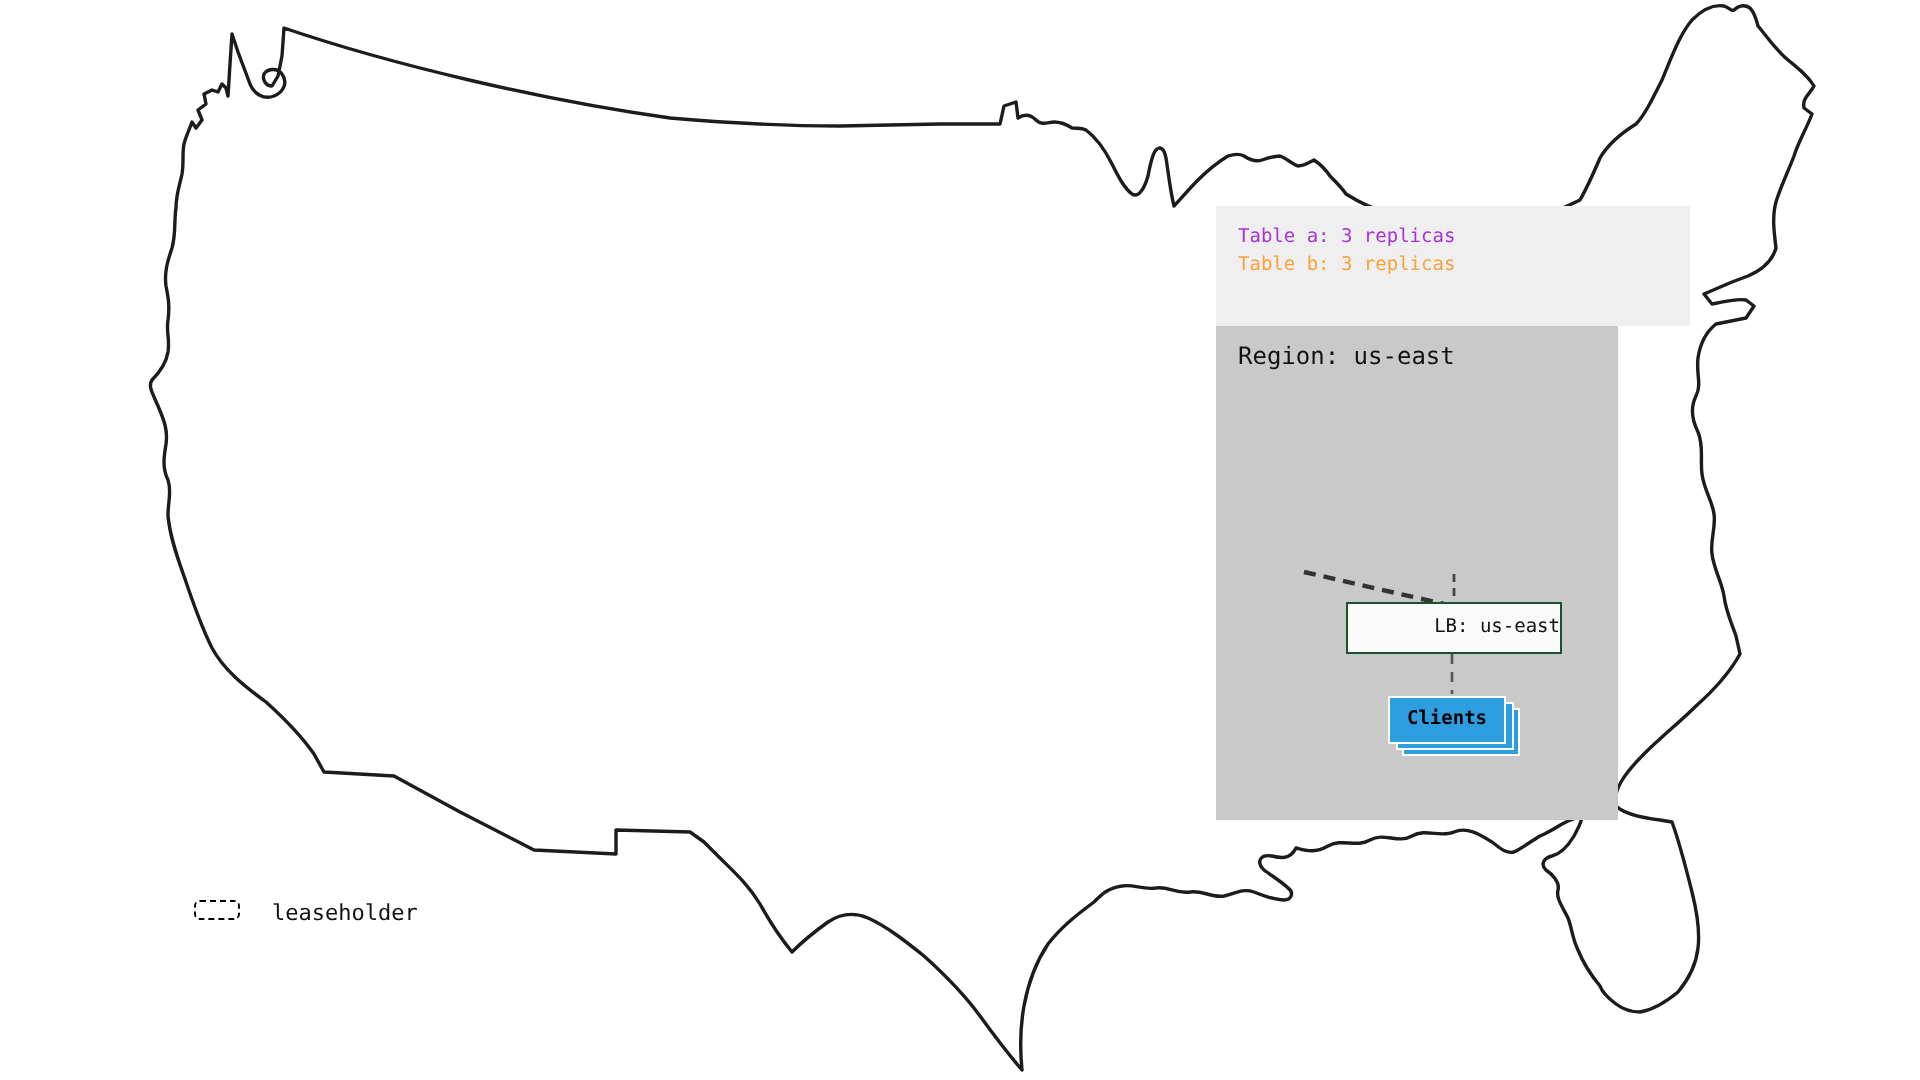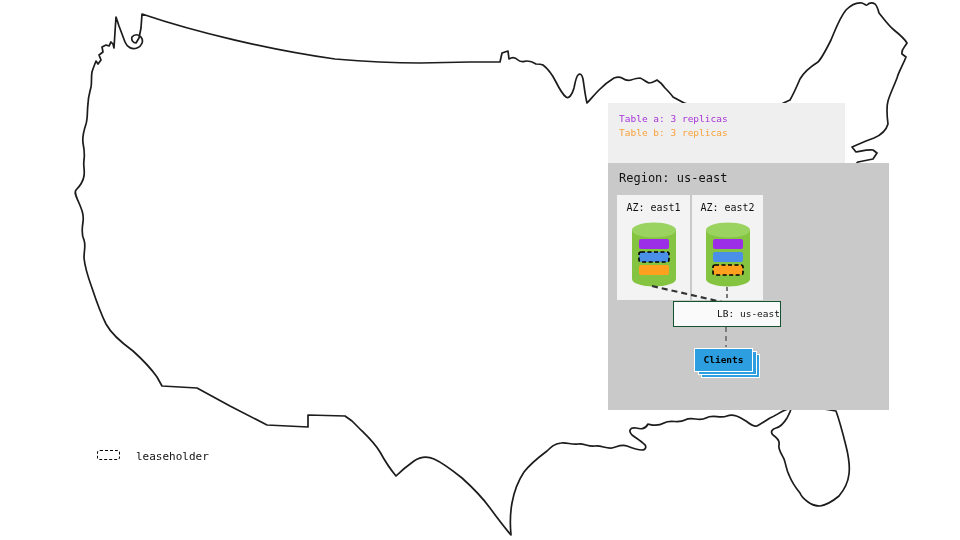--- a/index.html
+++ b/index.html
@@ -5,21 +5,21 @@
   * { margin:0; padding:0; box-sizing:border-box; }
   html,body { width:960px; height:540px; background:#fff; overflow:hidden; position:relative;
     font-family:"DejaVu Sans Mono", monospace; }
   #map { position:absolute; left:0; top:0; }
   .box { position:absolute; }
   #legend-box { left:608px; top:103px; width:237px; height:60px; background:#efefef; padding:9px 14px 0 11px; }
   #legend-box .row { font-size:9.5px; line-height:14px; white-space:pre; }
   .t-purple { color:#a833d9; }
   .t-blue   { color:#5b8def; }
   .t-orange { color:#f9a13a; }
-  #region-box { left:608px; top:163px; width:281px; height:247px; background:#c9c9c9;padding-left:30px; }
+  #region-box { left:608px; top:163px; width:201px; height:247px; background:#c9c9c9;padding-left:30px; }
   #region-label { position:absolute; left:11px; top:8px; font-size:12px; color:#111; }
   .az { position:absolute; background:#f3f3f3; }
   #az1 { left:9px;  top:32px; width:73px; height:105px; }
   #az2 { left:84px; top:32px; width:71px; height:105px; }
   #az3 { left:157px; top:30px; width:73px; height:119px; background:#ec8f8f; }
   .az-label { text-align:center; font-size:10px; padding-top:7px; color:#111; }
   .cyl { position:absolute; left:50%; transform:translateX(-50%); }
   #az1 .cyl, #az2 .cyl { top:27px; }
   #az3 .cyl { top:29px; }
   #lb-box { left:673px; top:301px; width:108px; height:26px; background:#fafafa; border:1px solid #14532d;
@@ -70,41 +70,21 @@
 </svg>
 
 <div id="legend-box" class="box">
   <div class="row t-purple">Table a: 3 replicas</div>
   <div class="row t-orange">Table b: 3 replicas</div>
 </div>
 
 <div id="region-box" class="box">
   <div id="region-label">Region: us-east</div>
 
-  <div id="az1" class="az">
-    <div class="az-label">AZ: east1</div>
-    <svg class="cyl" width="46" height="66" viewBox="0 0 46 66">
-      <path d="M1,8 L1,57 A22,7.5 0 0 0 45,57 L45,8 Z" fill="#85c441"></path>
-      <ellipse cx="23" cy="8" rx="22" ry="7.5" fill="#9ad35f"></ellipse>
-      <rect x="8" y="17" width="30" height="10" rx="2" fill="#9d2ee8"></rect>
-      <rect x="8" y="30" width="30" height="10" rx="2" fill="#4a90e8" stroke="#000" stroke-width="1.6" stroke-dasharray="4,2.5"></rect>
-      <rect x="8" y="43" width="30" height="10" rx="2" fill="#ffa01e"></rect>
-    </svg>
-  </div>
 
-  <div id="az2" class="az">
-    <div class="az-label">AZ: east2</div>
-    <svg class="cyl" width="46" height="66" viewBox="0 0 46 66">
-      <path d="M1,8 L1,57 A22,7.5 0 0 0 45,57 L45,8 Z" fill="#85c441"></path>
-      <ellipse cx="23" cy="8" rx="22" ry="7.5" fill="#9ad35f"></ellipse>
-      <rect x="8" y="17" width="30" height="10" rx="2" fill="#9d2ee8"></rect>
-      <rect x="8" y="30" width="30" height="10" rx="2" fill="#4a90e8"></rect>
-      <rect x="8" y="43" width="30" height="10" rx="2" fill="#ffa01e" stroke="#000" stroke-width="1.6" stroke-dasharray="4,2.5"></rect>
-    </svg>
-  </div>
 
 </div>
 
 <svg id="connectors" width="960" height="540" viewBox="0 0 960 540">
   <path d="M652,286 L722,302" stroke="#333" stroke-width="2.2" stroke-dasharray="6,4" fill="none"></path>
   <path d="M727,287 L727,301" stroke="#444" stroke-width="1.4" stroke-dasharray="4,3" fill="none"></path>
   <path d="M726,327 L726,347" stroke="#555" stroke-width="1.3" stroke-dasharray="5,4" fill="none"></path>
 </svg>
 
 <div id="lb-box" class="box">LB: us-east</div>

